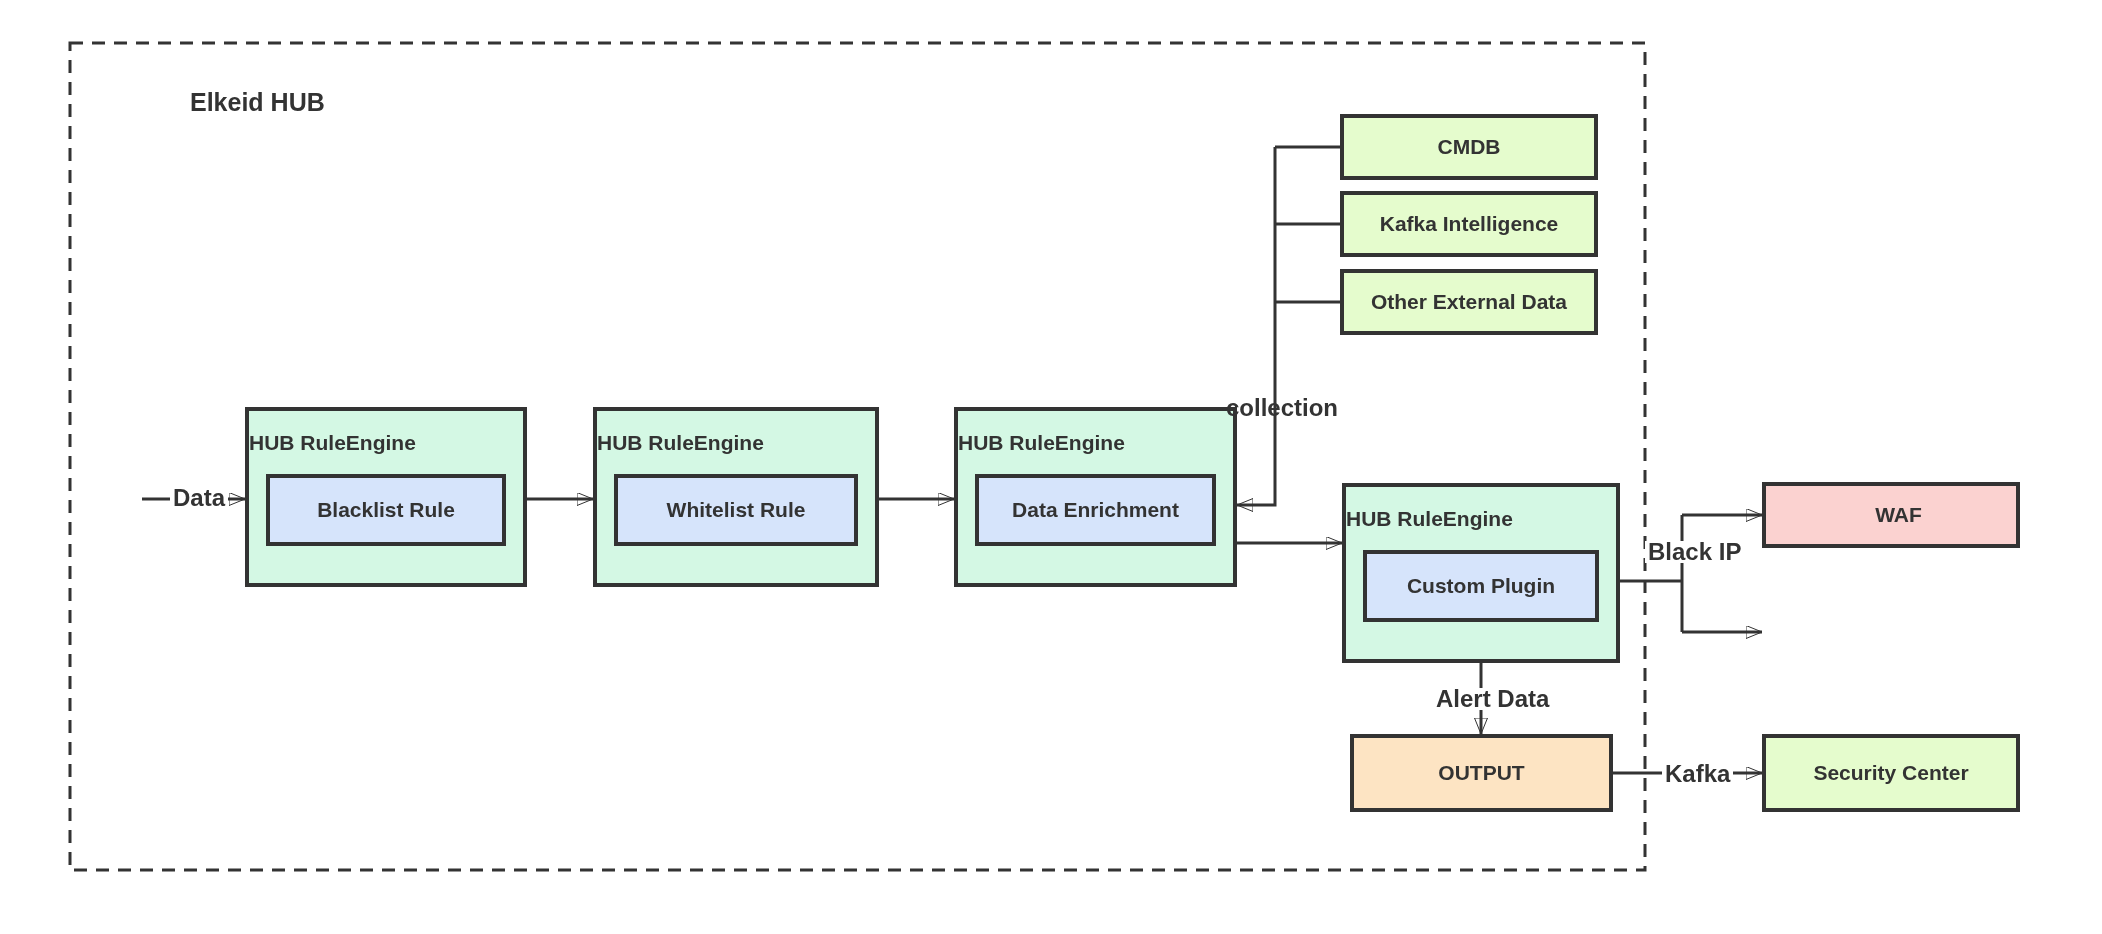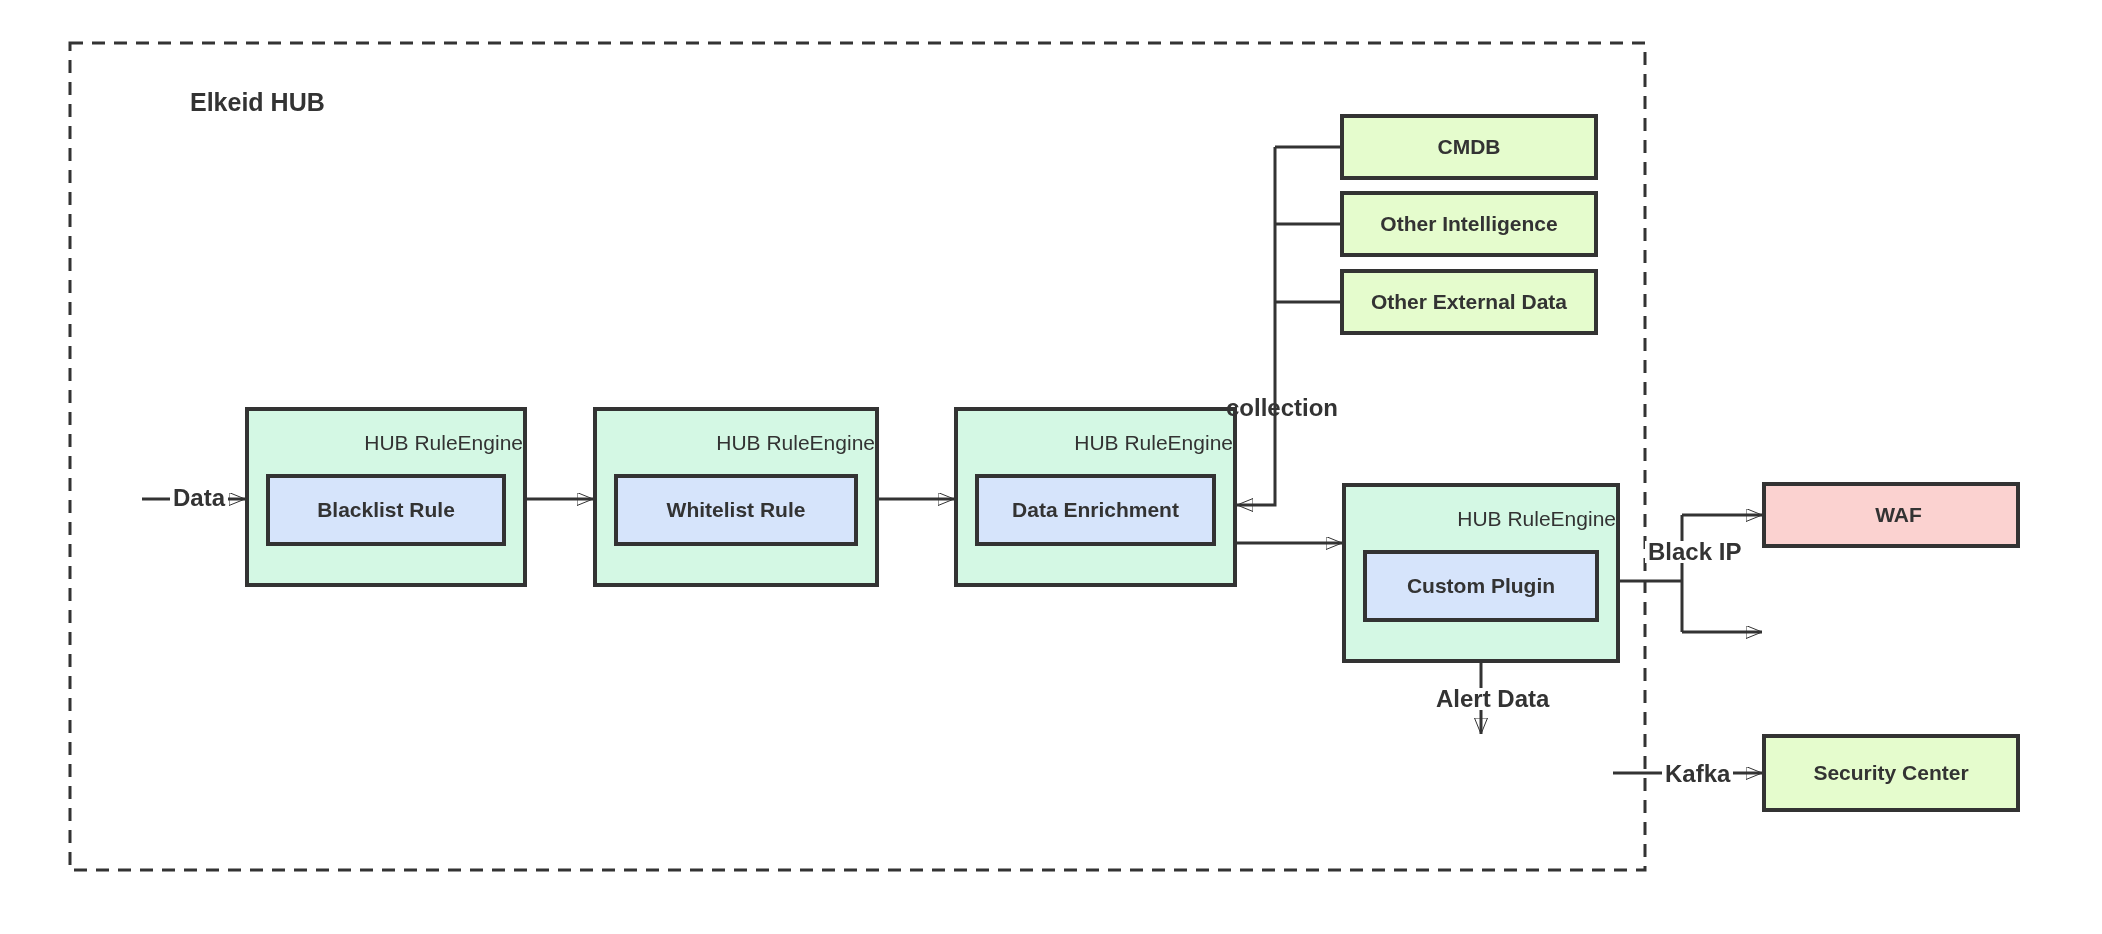--- a/index.html
+++ b/index.html
@@ -9,22 +9,22 @@
     color:#333333;
   }
   #canvas{position:absolute;left:0;top:0;width:2102px;height:934px;}
   #edges{position:absolute;left:0;top:0;z-index:1;}
   #edges path, #edges rect{stroke:var(--stroke,#333333);fill:none;}
   #edges .edge{stroke-width:3;}
   #edges .boundary{stroke-width:3;stroke-dasharray:13 9;}
   .node{position:absolute;z-index:2;box-sizing:border-box;border:4px solid var(--stroke,#333333);}
   .engine{background:var(--engine-fill,#d4f8e4);}
   .engine .title{
-    position:absolute;left:0;right:0;top:20px;text-align:right;
-    font-weight:normal;font-size:21px;line-height:24px;
+    position:absolute;left:0;right:0;top:20px;text-align:left;
+    font-weight:bold;font-size:21px;line-height:24px;
   }
   .plugin{
     position:absolute;left:17px;right:17px;top:63px;height:72px;
     box-sizing:border-box;border:4px solid var(--stroke,#333333);
     background:var(--plugin-fill,#d6e4fb);
     display:flex;align-items:center;justify-content:center;
     font-weight:bold;font-size:21px;
   }
   .simple{
     display:flex;align-items:center;justify-content:center;
@@ -97,26 +97,27 @@
     <div class="title">HUB RuleEngine</div>
     <div class="plugin">Data Enrichment</div>
   </div>
 
   <div class="node engine" style="left:1342px;top:483px;width:278px;height:180px;">
     <div class="title">HUB RuleEngine</div>
     <div class="plugin">Custom Plugin</div>
   </div>
 
   <div class="node simple external" style="left:1340px;top:114px;width:258px;height:66px;">CMDB</div>
-  <div class="node simple external" style="left:1340px;top:191px;width:258px;height:66px;">Other Intelligence</div>
+  <div class="node simple external" style="left:1340px;top:191px;width:258px;height:66px;">Kafka Intelligence</div>
   <div class="node simple external" style="left:1340px;top:269px;width:258px;height:66px;">Other External Data</div>
 
   <div class="node simple sink" style="left:1762px;top:482px;width:258px;height:66px;padding-left:15px;">WAF</div>
   <div class="node simple external" style="left:1762px;top:734px;width:258px;height:78px;">Security Center</div>
 
+  <div class="node simple output" style="left:1350px;top:734px;width:263px;height:78px;">OUTPUT</div>
 
   <div class="edge-label bg" style="left:170px;top:487px;">Data</div>
   <div class="edge-label" style="left:1226px;top:397px;">collection</div>
   <div class="edge-label bg" style="left:1645px;top:541px;">Black IP</div>
   <div class="edge-label bg" style="left:1433px;top:688px;">Alert Data</div>
   <div class="edge-label bg" style="left:1662px;top:763px;">Kafka</div>
 
 </div>
 
 </body></html>

